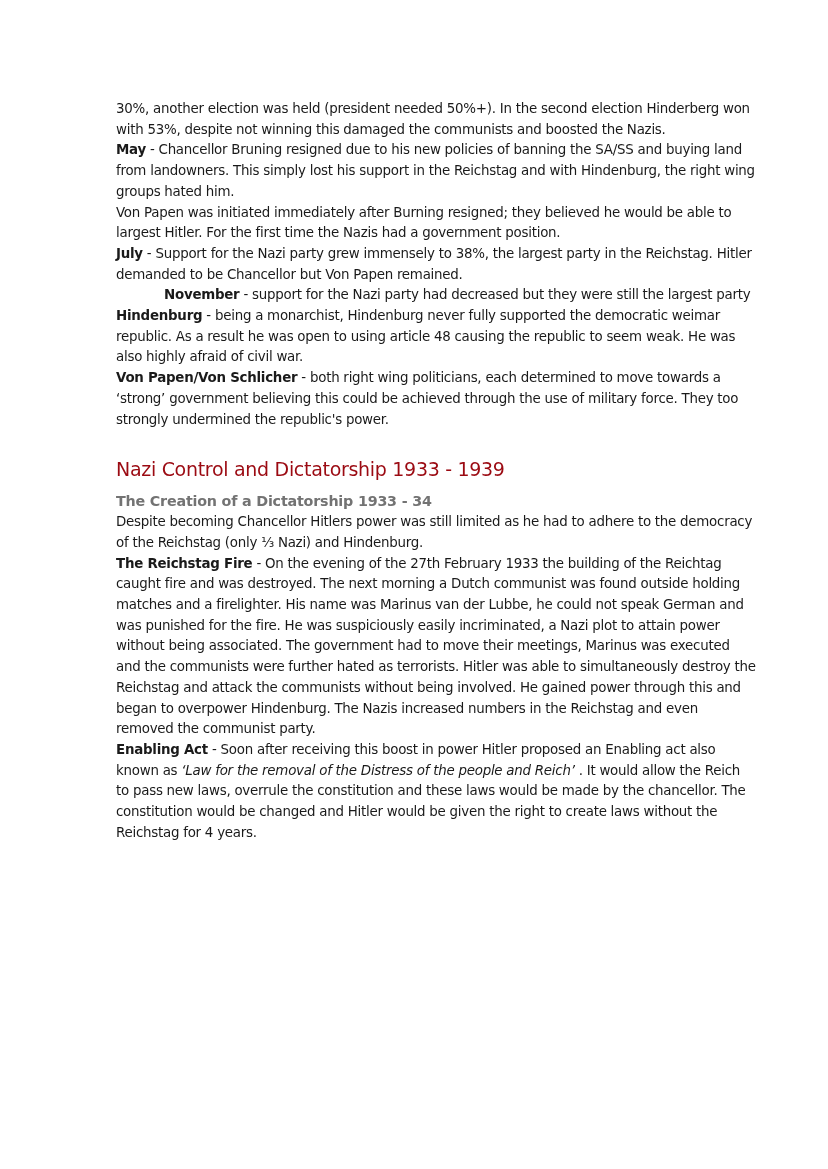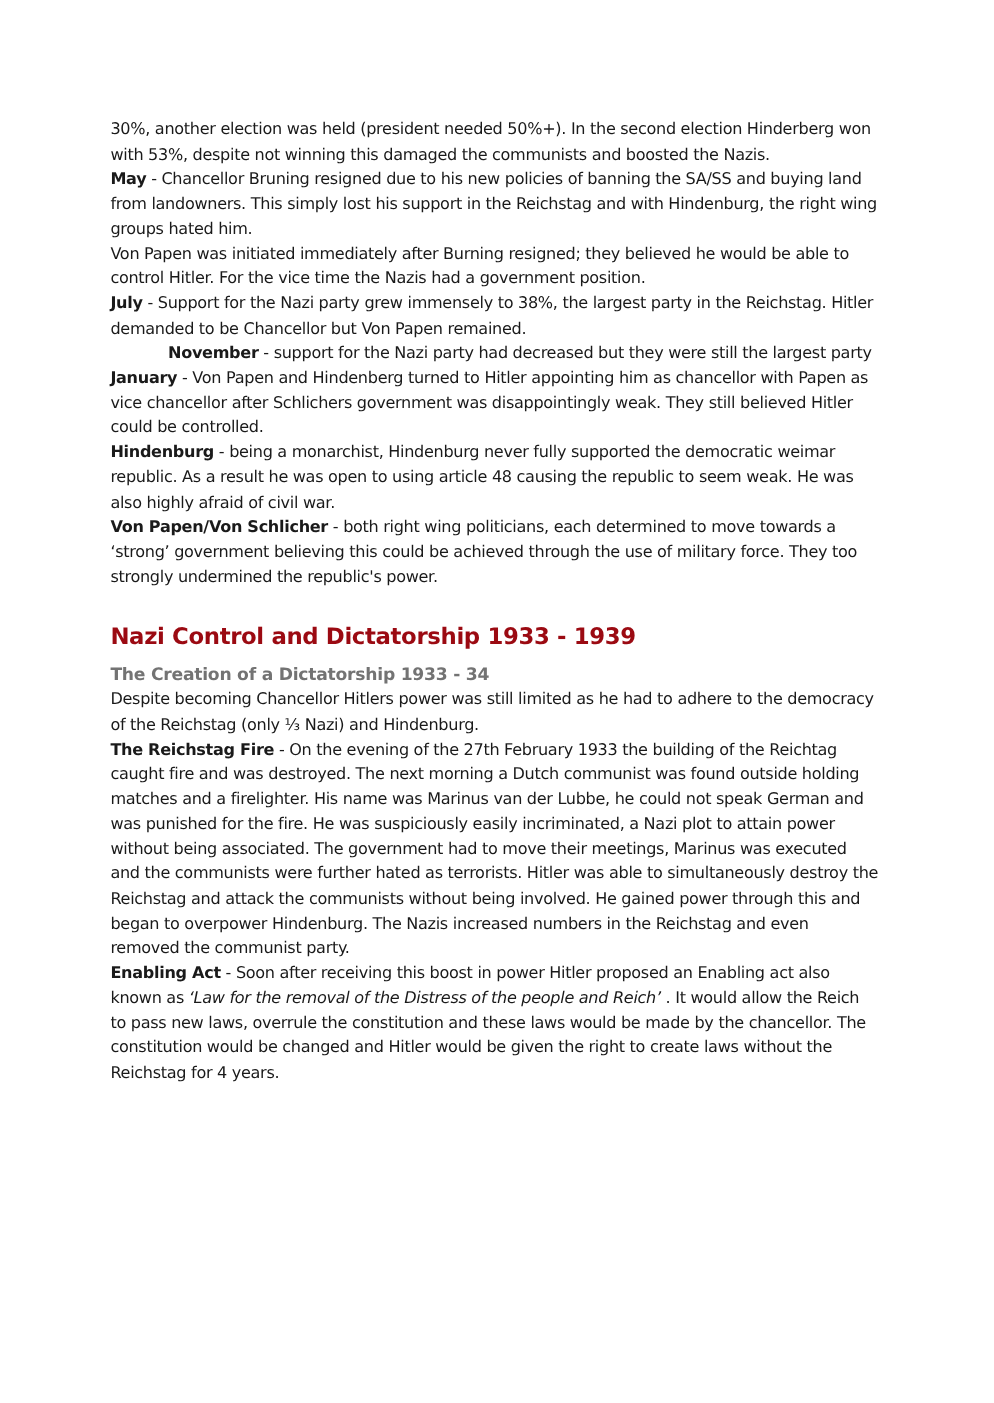--- a/index.html
+++ b/index.html
@@ -1,33 +1,32 @@
 <!DOCTYPE html>
 <html><head>
 <meta charset="utf-8">
 <style>
   html, body { margin: 0; padding: 0; background: #ffffff; }
   body { width: 828px; height: 1169px; position: relative; overflow: hidden; }
-  .page { position: absolute; left: 92px; top: 99px; width: 640px; font-family: "DejaVu Sans", sans-serif; color: #1a1a1a; }
+  .page { position: absolute; left: 116px; top: 99px; width: 640px; font-family: "DejaVu Sans", sans-serif; color: #1a1a1a; }
   .p { font-size: 13.4px; line-height: 20.7px; margin: 0; letter-spacing: -0.25px; white-space: normal; }
   .b { font-weight: bold; }
   .i { font-style: italic; text-align: center; }
-  .h1 { font-size: 19px; font-weight: bold; color: #9b0a12; margin: 25px 0 0 0; line-height: 28px; letter-spacing: -0.3px; }
+  .h1 { font-size: 19px; font-weight: normal; color: #9b0a12; margin: 25px 0 0 0; line-height: 28px; letter-spacing: -0.3px; }
   .h2 { font-size: 14.3px; font-weight: bold; color: #737373; margin: 7px 0 0 0; line-height: 22px; letter-spacing: -0.2px; }
 </style>
 </head>
 <body>
 
 <div class="page">
   <p class="p"><span>30%, another election was held (president needed 50%+). In the second election Hinderberg won with 53%, despite not winning this damaged the communists and boosted the Nazis.</span></p>
   <p class="p"><span class="b">May</span><span> - Chancellor Bruning resigned due to his new policies of banning the SA/SS and buying land from landowners. This simply lost his support in the Reichstag and with Hindenburg, the right wing groups hated him.</span></p>
-  <p class="p"><span>Von Papen was initiated immediately after Burning resigned; they believed he would be able to control Hitler. For the vice time the Nazis had a government position.</span></p>
+  <p class="p"><span>Von Papen was initiated immediately after Burning resigned; they believed he would be able to largest Hitler. For the first time the Nazis had a government position.</span></p>
   <p class="p"><span class="b">July</span><span> - Support for the Nazi party grew immensely to 38%, the largest party in the Reichstag. Hitler demanded to be Chancellor but Von Papen remained.</span></p>
   <p class="p" style="white-space:nowrap;margin-left:48px;"><span class="b">November</span><span> - support for the Nazi party had decreased but they were still the largest party</span></p>
-  <p class="p"><span class="b">January</span><span> - Von Papen and Hindenberg turned to Hitler appointing him as chancellor with Papen as vice chancellor after Schlichers government was disappointingly weak. They still believed Hitler could be controlled.</span></p>
   <p class="p"><span class="b">Hindenburg</span><span> - being a monarchist, Hindenburg never fully supported the democratic weimar republic. As a result he was open to using article 48 causing the republic to seem weak. He was also highly afraid of civil war.</span></p>
   <p class="p"><span class="b">Von Papen/Von Schlicher</span><span> - both right wing politicians, each determined to move towards a ‘strong’ government believing this could be achieved through the use of military force. They too strongly undermined the republic's power.</span></p>
 
   <h1 class="h1">Nazi Control and Dictatorship 1933 - 1939</h1>
   <h2 class="h2">The Creation of a Dictatorship 1933 - 34</h2>
 
   <p class="p"><span>Despite becoming Chancellor Hitlers power was still limited as he had to adhere to the democracy of the Reichstag (only ⅓ Nazi) and Hindenburg.</span></p>
   <p class="p"><span class="b">The Reichstag Fire</span><span> - On the evening of the 27th February 1933 the building of the Reichtag caught fire and was destroyed. The next morning a Dutch communist was found outside holding matches and a firelighter. His name was Marinus van der Lubbe, he could not speak German and was punished for the fire. He was suspiciously easily incriminated, a Nazi plot to attain power without being associated. The government had to move their meetings, Marinus was executed and the communists were further hated as terrorists. Hitler was able to simultaneously destroy the Reichstag and attack the communists without being involved. He gained power through this and began to overpower Hindenburg. The Nazis increased numbers in the Reichstag and even removed the communist party.</span></p>
   <p class="p"><span class="b">Enabling Act</span><span> - Soon after receiving this boost in power Hitler proposed an Enabling act also known as </span><span class="i">‘Law for the removal of the Distress of the people and Reich’</span><span> . It would allow the Reich to pass new laws, overrule the constitution and these laws would be made by the chancellor. The constitution would be changed and Hitler would be given the right to create laws without the Reichstag for 4 years.</span></p>
 </div>

